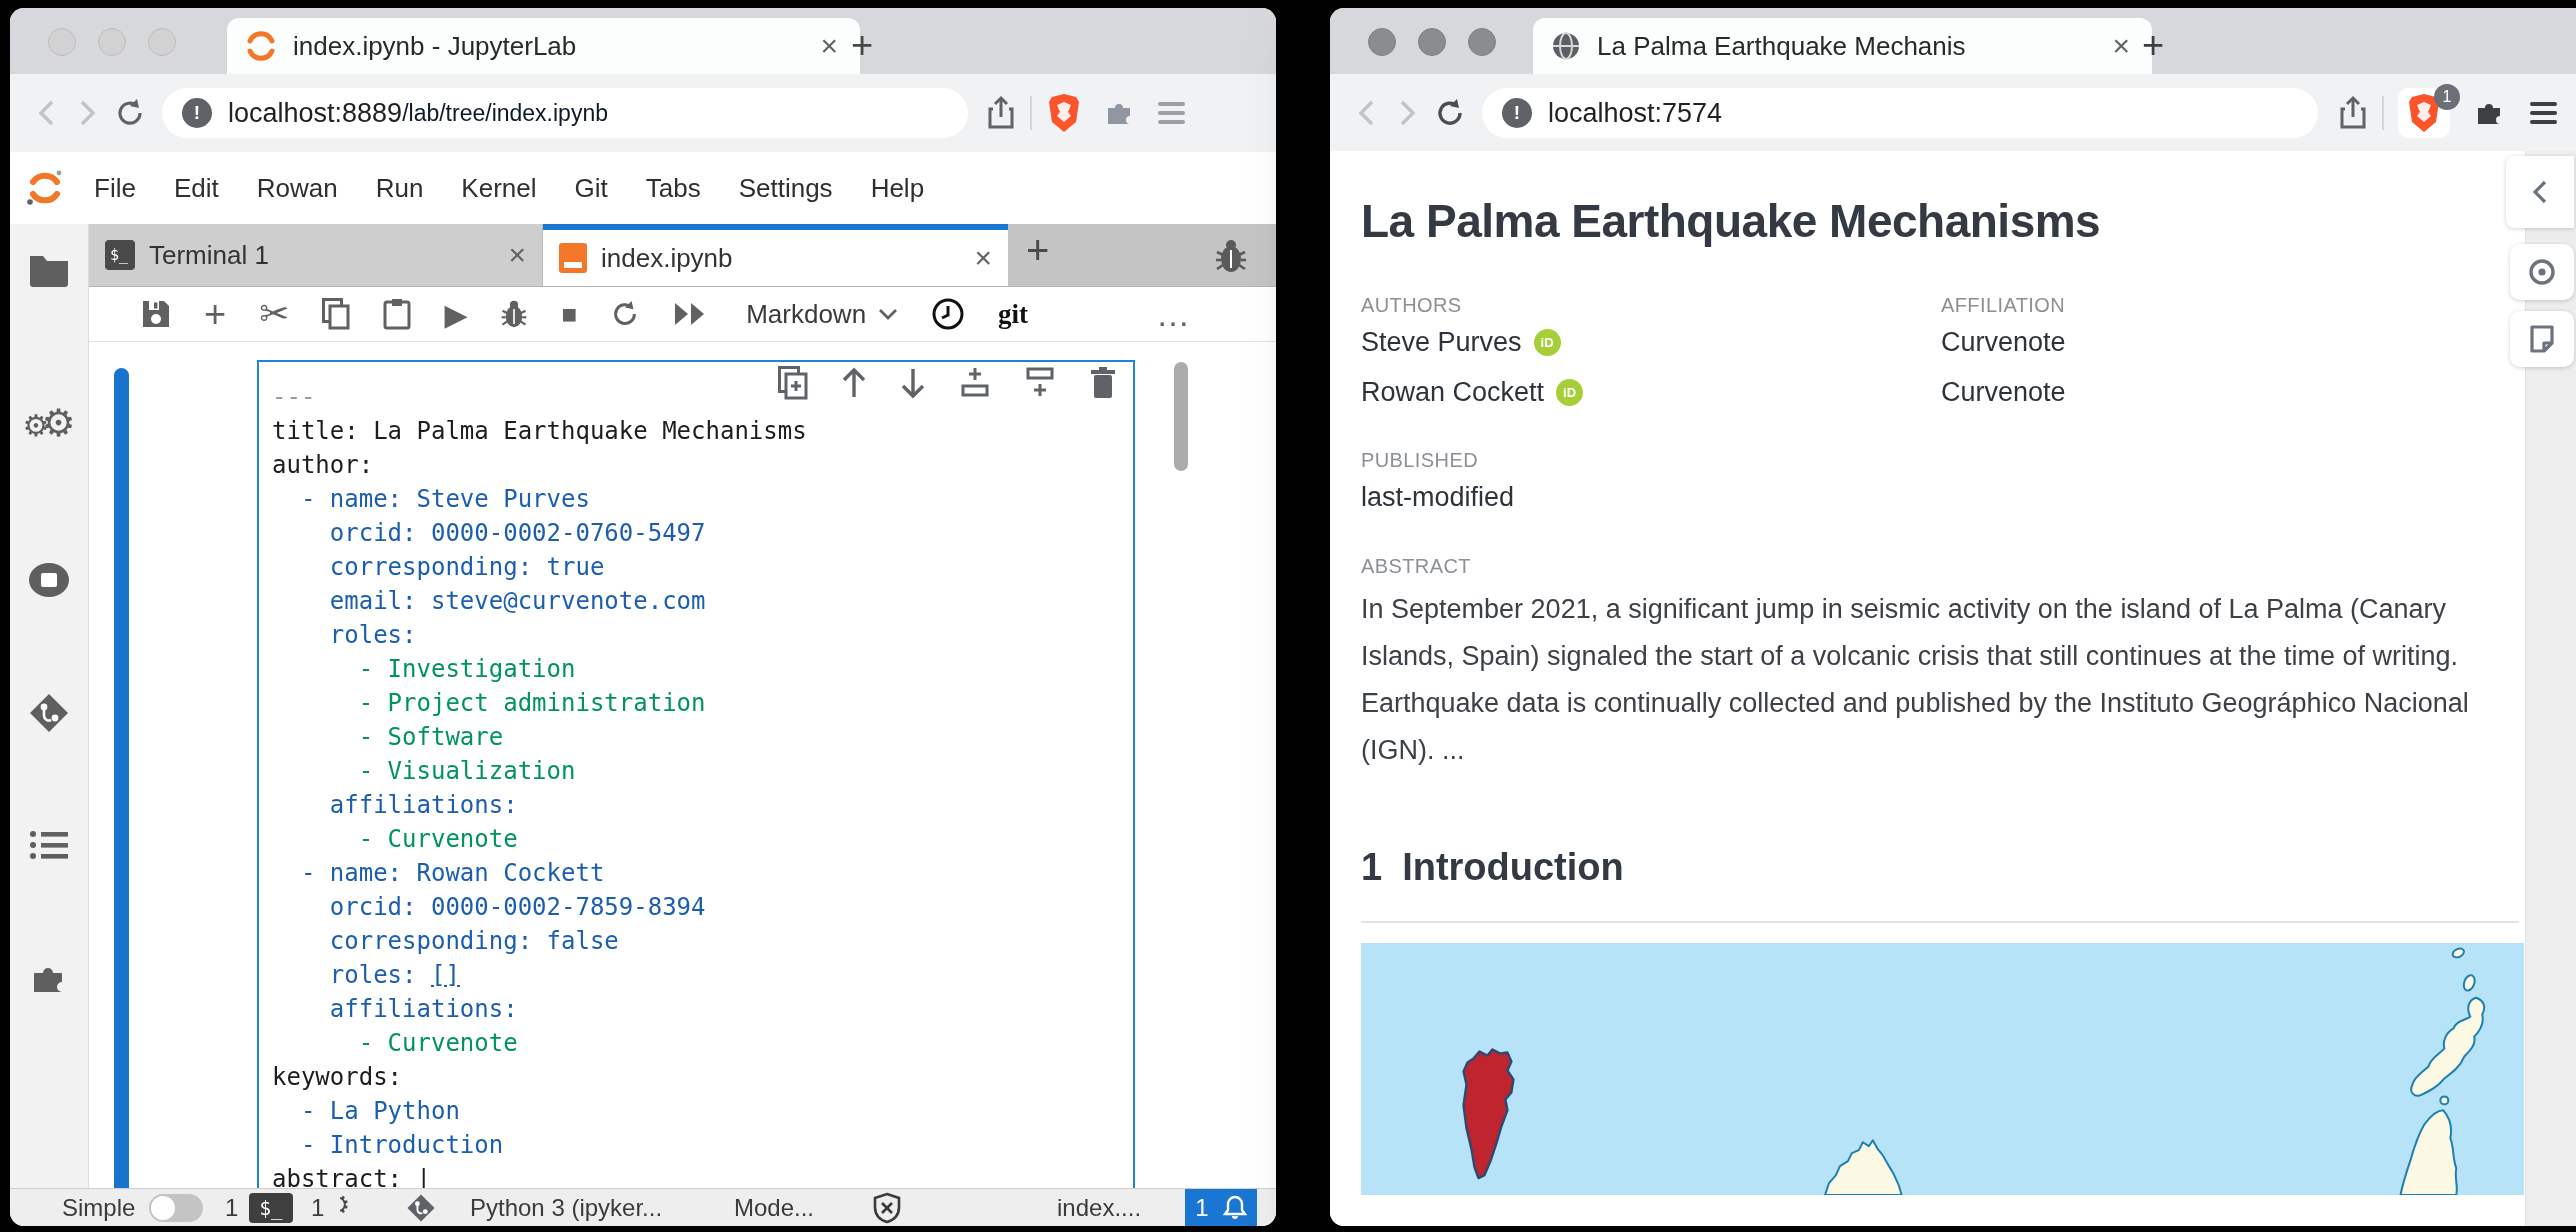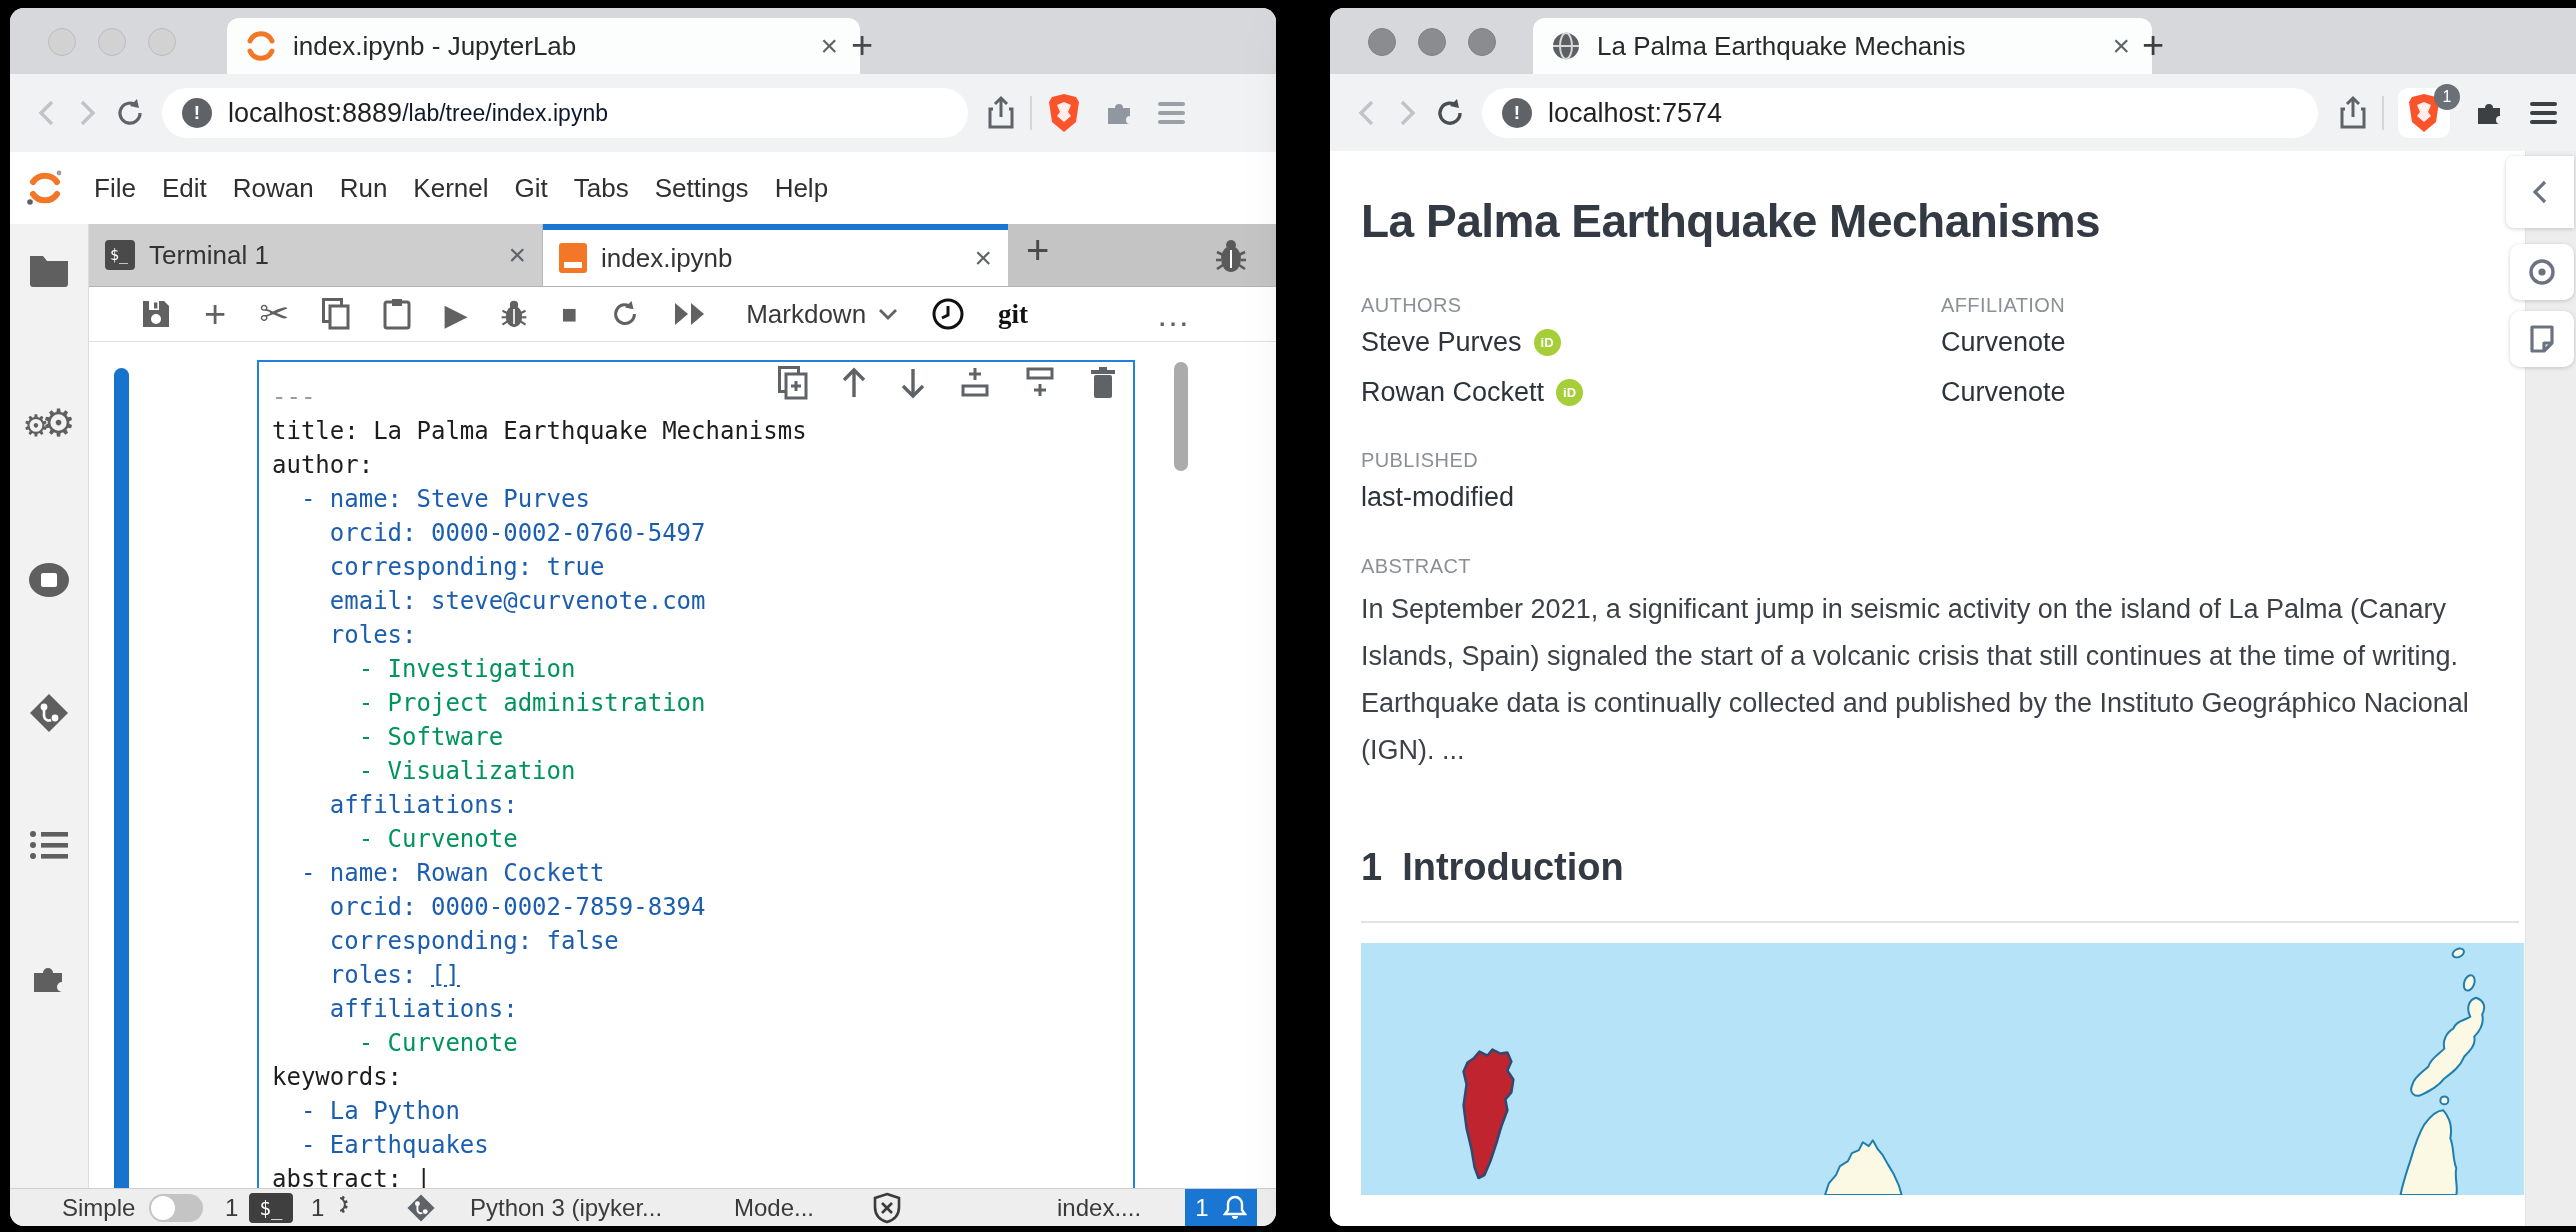--- a/index.html
+++ b/index.html
@@ -24,21 +24,21 @@
            padding:0 20px;flex:0 0 auto;}
   .info-badge{width:30px;height:30px;border-radius:50%;background:#5f6368;color:#fff;font-size:19px;
               font-weight:bold;display:flex;align-items:center;justify-content:center;margin-right:16px;flex:0 0 auto;}
   .url-host{font-size:27px;color:#202124;}
   .url-path{font-size:23px;color:#0f172a;}
   .chrome-divider{width:2px;height:34px;background:#d4d6d9;margin:0 14px;}
   .hamburger{display:inline-block;width:27px;}
   .hamburger i{display:block;height:4px;border-radius:2px;margin:5px 0;}
   
   .jmenubar{height:72px;background:#fff;border-bottom:1px solid #e2e2e2;display:flex;align-items:center;}
-  .menu-items{display:flex;gap:26px;padding-left:30px;align-items:center;}
+  .menu-items{display:flex;gap:38px;padding-left:30px;align-items:center;}
   .menu-item{font-size:26px;color:#2f2f2f;}
   .workspace{position:absolute;top:216px;bottom:37px;left:0;right:0;display:flex;}
   .sidebar{width:78px;background:#f2f2f2;border-right:1px solid #dcdcdc;position:relative;}
   .side-ic{position:absolute;left:50%;transform:translateX(-50%);color:#5f5f5f;}
   .dock{flex:1;display:flex;flex-direction:column;min-width:0;}
   .docktabs{height:62px;background:#c4c4c4;position:relative;display:flex;border-bottom:1px solid #b3b3b3;}
   .dtab{display:flex;align-items:center;padding:0 16px;font-size:26px;color:#333;}
   .dtab.inactive{width:421px;background:#cecece;border-right:1px solid #b9b9b9;}
   .dtab.active{width:433px;background:#fff;border-top:6px solid #1976d2;}
   .dtab .dtab-close{margin-left:auto;font-size:30px;color:#5f6368;}
@@ -390,21 +390,21 @@
                 <div class="code-line"><span class="tk-blue">    affiliations:</span></div>
                 <div class="code-line"><span class="tk-green">      - Curvenote</span></div>
                 <div class="code-line"><span class="tk-blue">  - name: Rowan Cockett</span></div>
                 <div class="code-line"><span class="tk-blue">    orcid: 0000-0002-7859-8394</span></div>
                 <div class="code-line"><span class="tk-blue">    corresponding: false</span></div>
                 <div class="code-line"><span class="tk-blue">    roles: </span><span class="tk-bluelink">[]</span></div>
                 <div class="code-line"><span class="tk-blue">    affiliations:</span></div>
                 <div class="code-line"><span class="tk-green">      - Curvenote</span></div>
                 <div class="code-line"><span class="tk-plain">keywords:</span></div>
                 <div class="code-line"><span class="tk-blue">  - La Python</span></div>
-                <div class="code-line"><span class="tk-blue">  - Earthquakes</span></div>
+                <div class="code-line"><span class="tk-blue">  - Introduction</span></div>
                 <div class="code-line"><span class="tk-plain">abstract: |</span></div>
               </div>
           </div>
           <div class="nb-scroll"></div>
         </div>
       </div>
     </div>
 
     <div class="statusbar">
       <span class="sb" style="left:52px;">Simple</span>

